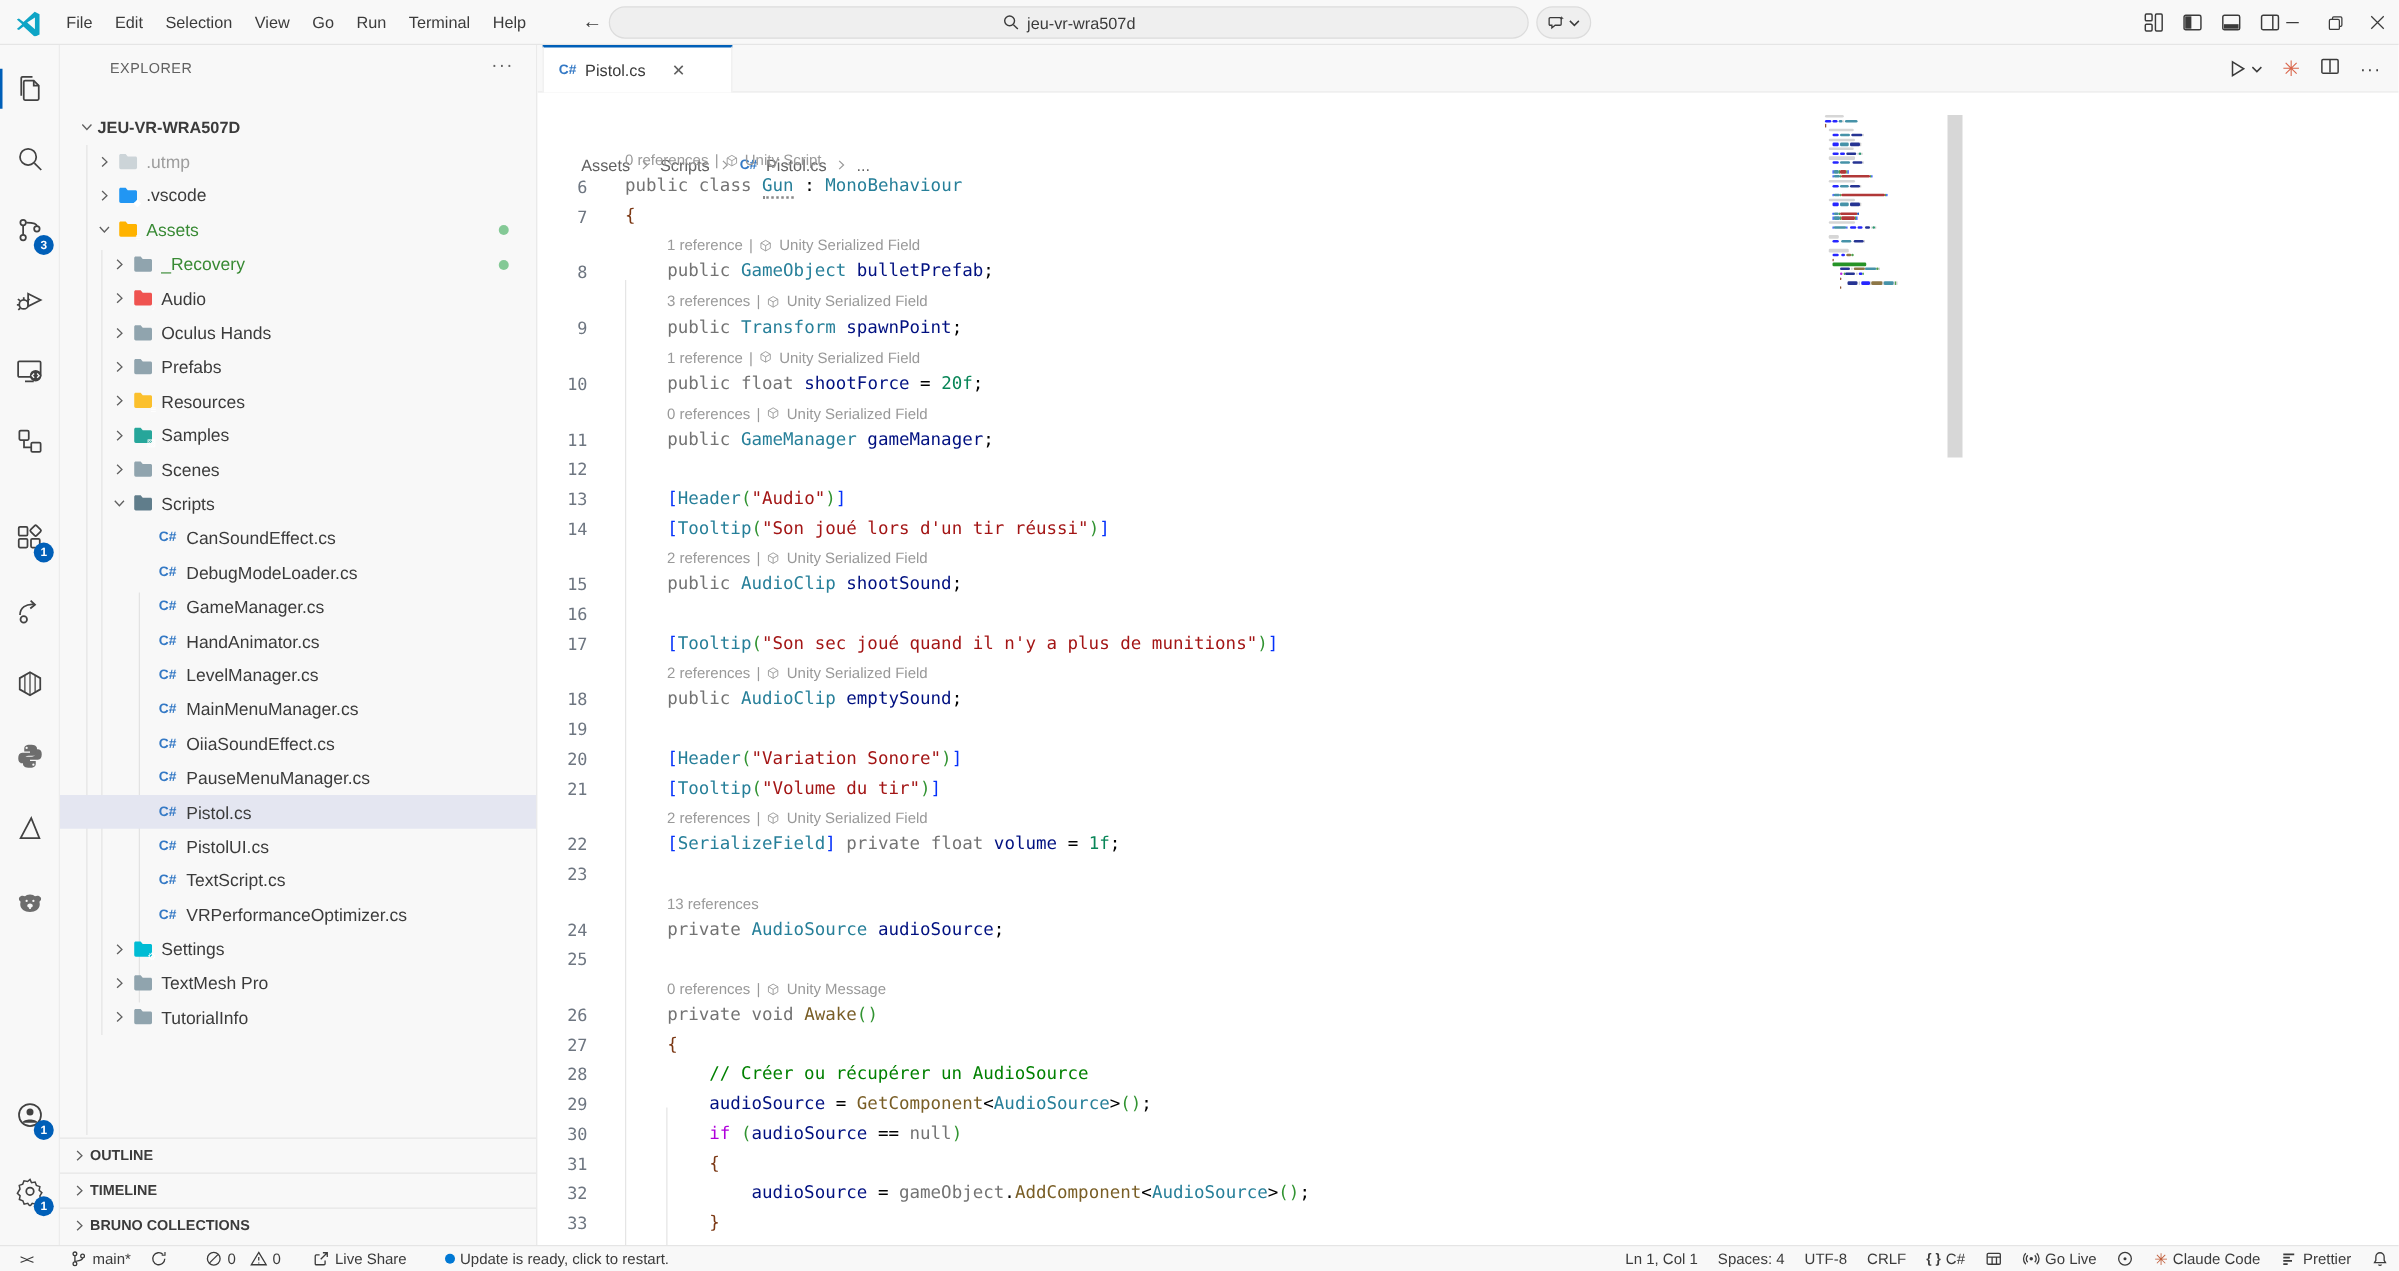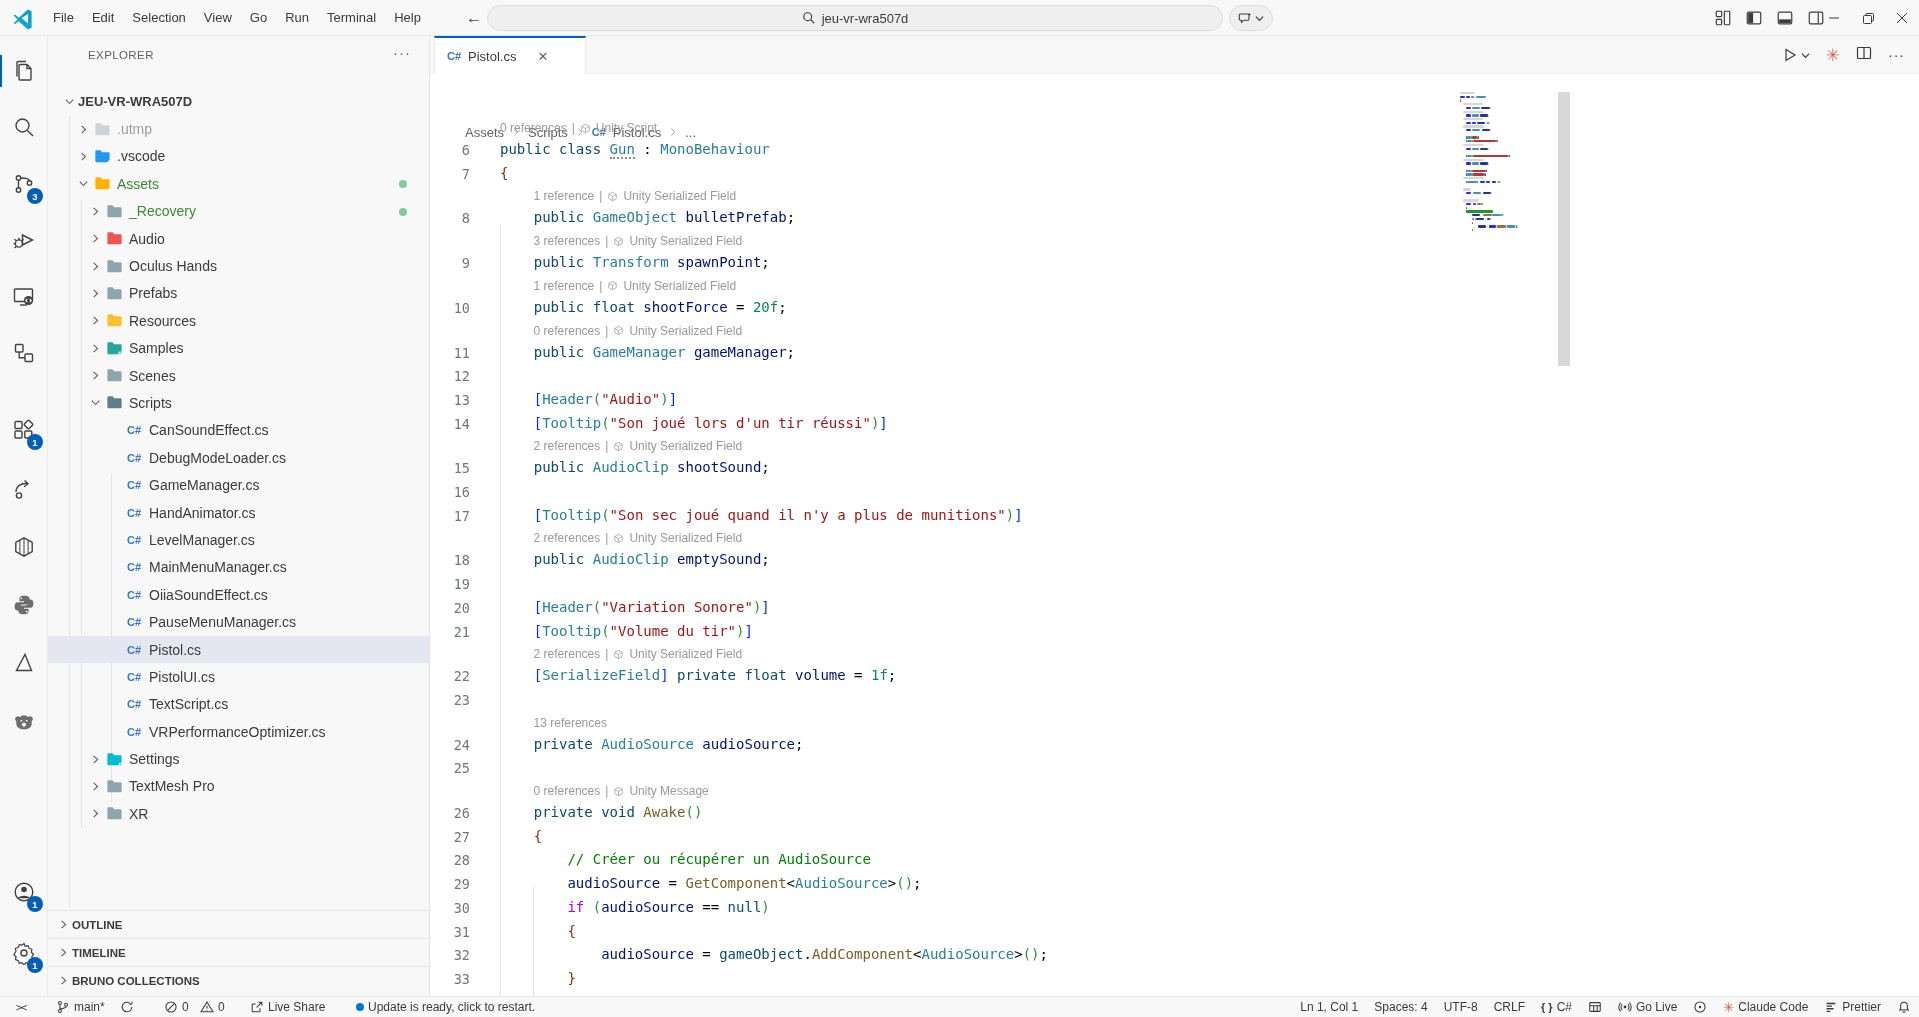--- a/index.html
+++ b/index.html
@@ -50,21 +50,21 @@
   #tab-active { position:absolute; left:4px; top:0; width:152px; height:38px; background:#fff; border-top:2px solid #005fb8; border-right:1px solid #ececec; border-left:1px solid #ececec; display:flex; align-items:center; padding-left:12px; gap:7px; font-size:13px; }
   #tab-close { margin-left:14px; color:#616161; font-size:13px; }
   #editor-actions { position:absolute; right:14px; top:0; height:38px; display:flex; align-items:center; gap:16px; color:#3b3b3b; }
   #breadcrumbs { position:absolute; left:35px; top:84px; height:24px; display:flex; align-items:center; gap:7px; font-size:13px; color:#616161; }
   .bc-sep { color:#9a9a9a; }
   #code { position:absolute; left:0; top:82px; width:1400px; }
   .crow { position:absolute; left:0; width:100%; height:23.7px; }
   .lnum { position:absolute; left:0; top:3px; width:40px; text-align:right; font-family:"DejaVu Sans Mono", monospace; font-size:13.5px; color:#6e7681; }
   .ctext { position:absolute; left:70px; top:2px; font-family:"DejaVu Sans Mono", monospace; font-size:14px; white-space:pre; }
   .lens { position:absolute; top:3px; font-size:12px; color:#999; display:flex; align-items:center; gap:5px; white-space:pre; }
-  .tok-kw{color:#0c4a6e}.tok-cls{color:#267f99}.tok-mem{color:#001080}.tok-meth{color:#795e26}
+  .tok-kw{color:#737373}.tok-cls{color:#267f99}.tok-mem{color:#001080}.tok-meth{color:#795e26}
   .tok-str{color:#a31515}.tok-num{color:#098658}.tok-com{color:#008000}.tok-ctl{color:#af00db}
   .tok-pl{color:#000}.tok-br1{color:#0431fa}.tok-br2{color:#319331}.tok-br3{color:#7b3814}
   .tok-clsu{color:#267f99; border-bottom:2px dotted #8a8a8a;margin-top:28px;}
   .guide { position:absolute; width:1px; background:#e5e5e5; }
   #minimap { position:absolute; left:1030px; top:56px; width:92px; height:150px; }
   .mm-row { position:absolute; height:2.4px; border-radius:1px; }
   #scrollbar { position:absolute; left:1128px; top:56px; width:12px; height:274px; background:rgba(110,110,110,.28); border-radius:0; }
 
   
   #statusbar { position:absolute; left:0; top:996px; width:1919px; height:21px; background:#f8f8f8; border-top:1px solid #e5e5e5; font-size:12px; color:#3b3b3b; }
@@ -550,21 +550,21 @@
           <span class="chev">
             <svg width="11" height="11" viewBox="0 0 12 12">
               <path d="M4 2l4.2 4L4 10" fill="none" stroke="#616161" stroke-width="1.2"></path>
             </svg>
           </span>
           <span class="ticon">
             <svg viewBox="0 0 24 24" width="19" height="19">
               <path d="M3 5.6c0-.9.7-1.6 1.6-1.6h4.9l2.1 2.6h7.8c.9 0 1.6.7 1.6 1.6v9.6c0 .9-.7 1.6-1.6 1.6H4.6c-.9 0-1.6-.7-1.6-1.6V5.6z" fill="#90a4ae"></path>
             </svg>
           </span>
-          <span>XR</span>
+          <span>TutorialInfo</span>
         </div>
       </div>
     <div id="sb-sections">
         <div class="sb-section" style="top: 874px;">
           <span class="chev">
             <svg width="11" height="11" viewBox="0 0 12 12">
               <path d="M4 2l4.2 4L4 10" fill="none" stroke="#616161" stroke-width="1.2"></path>
             </svg>
           </span>
           <span style="margin-left:2px;">OUTLINE</span>

